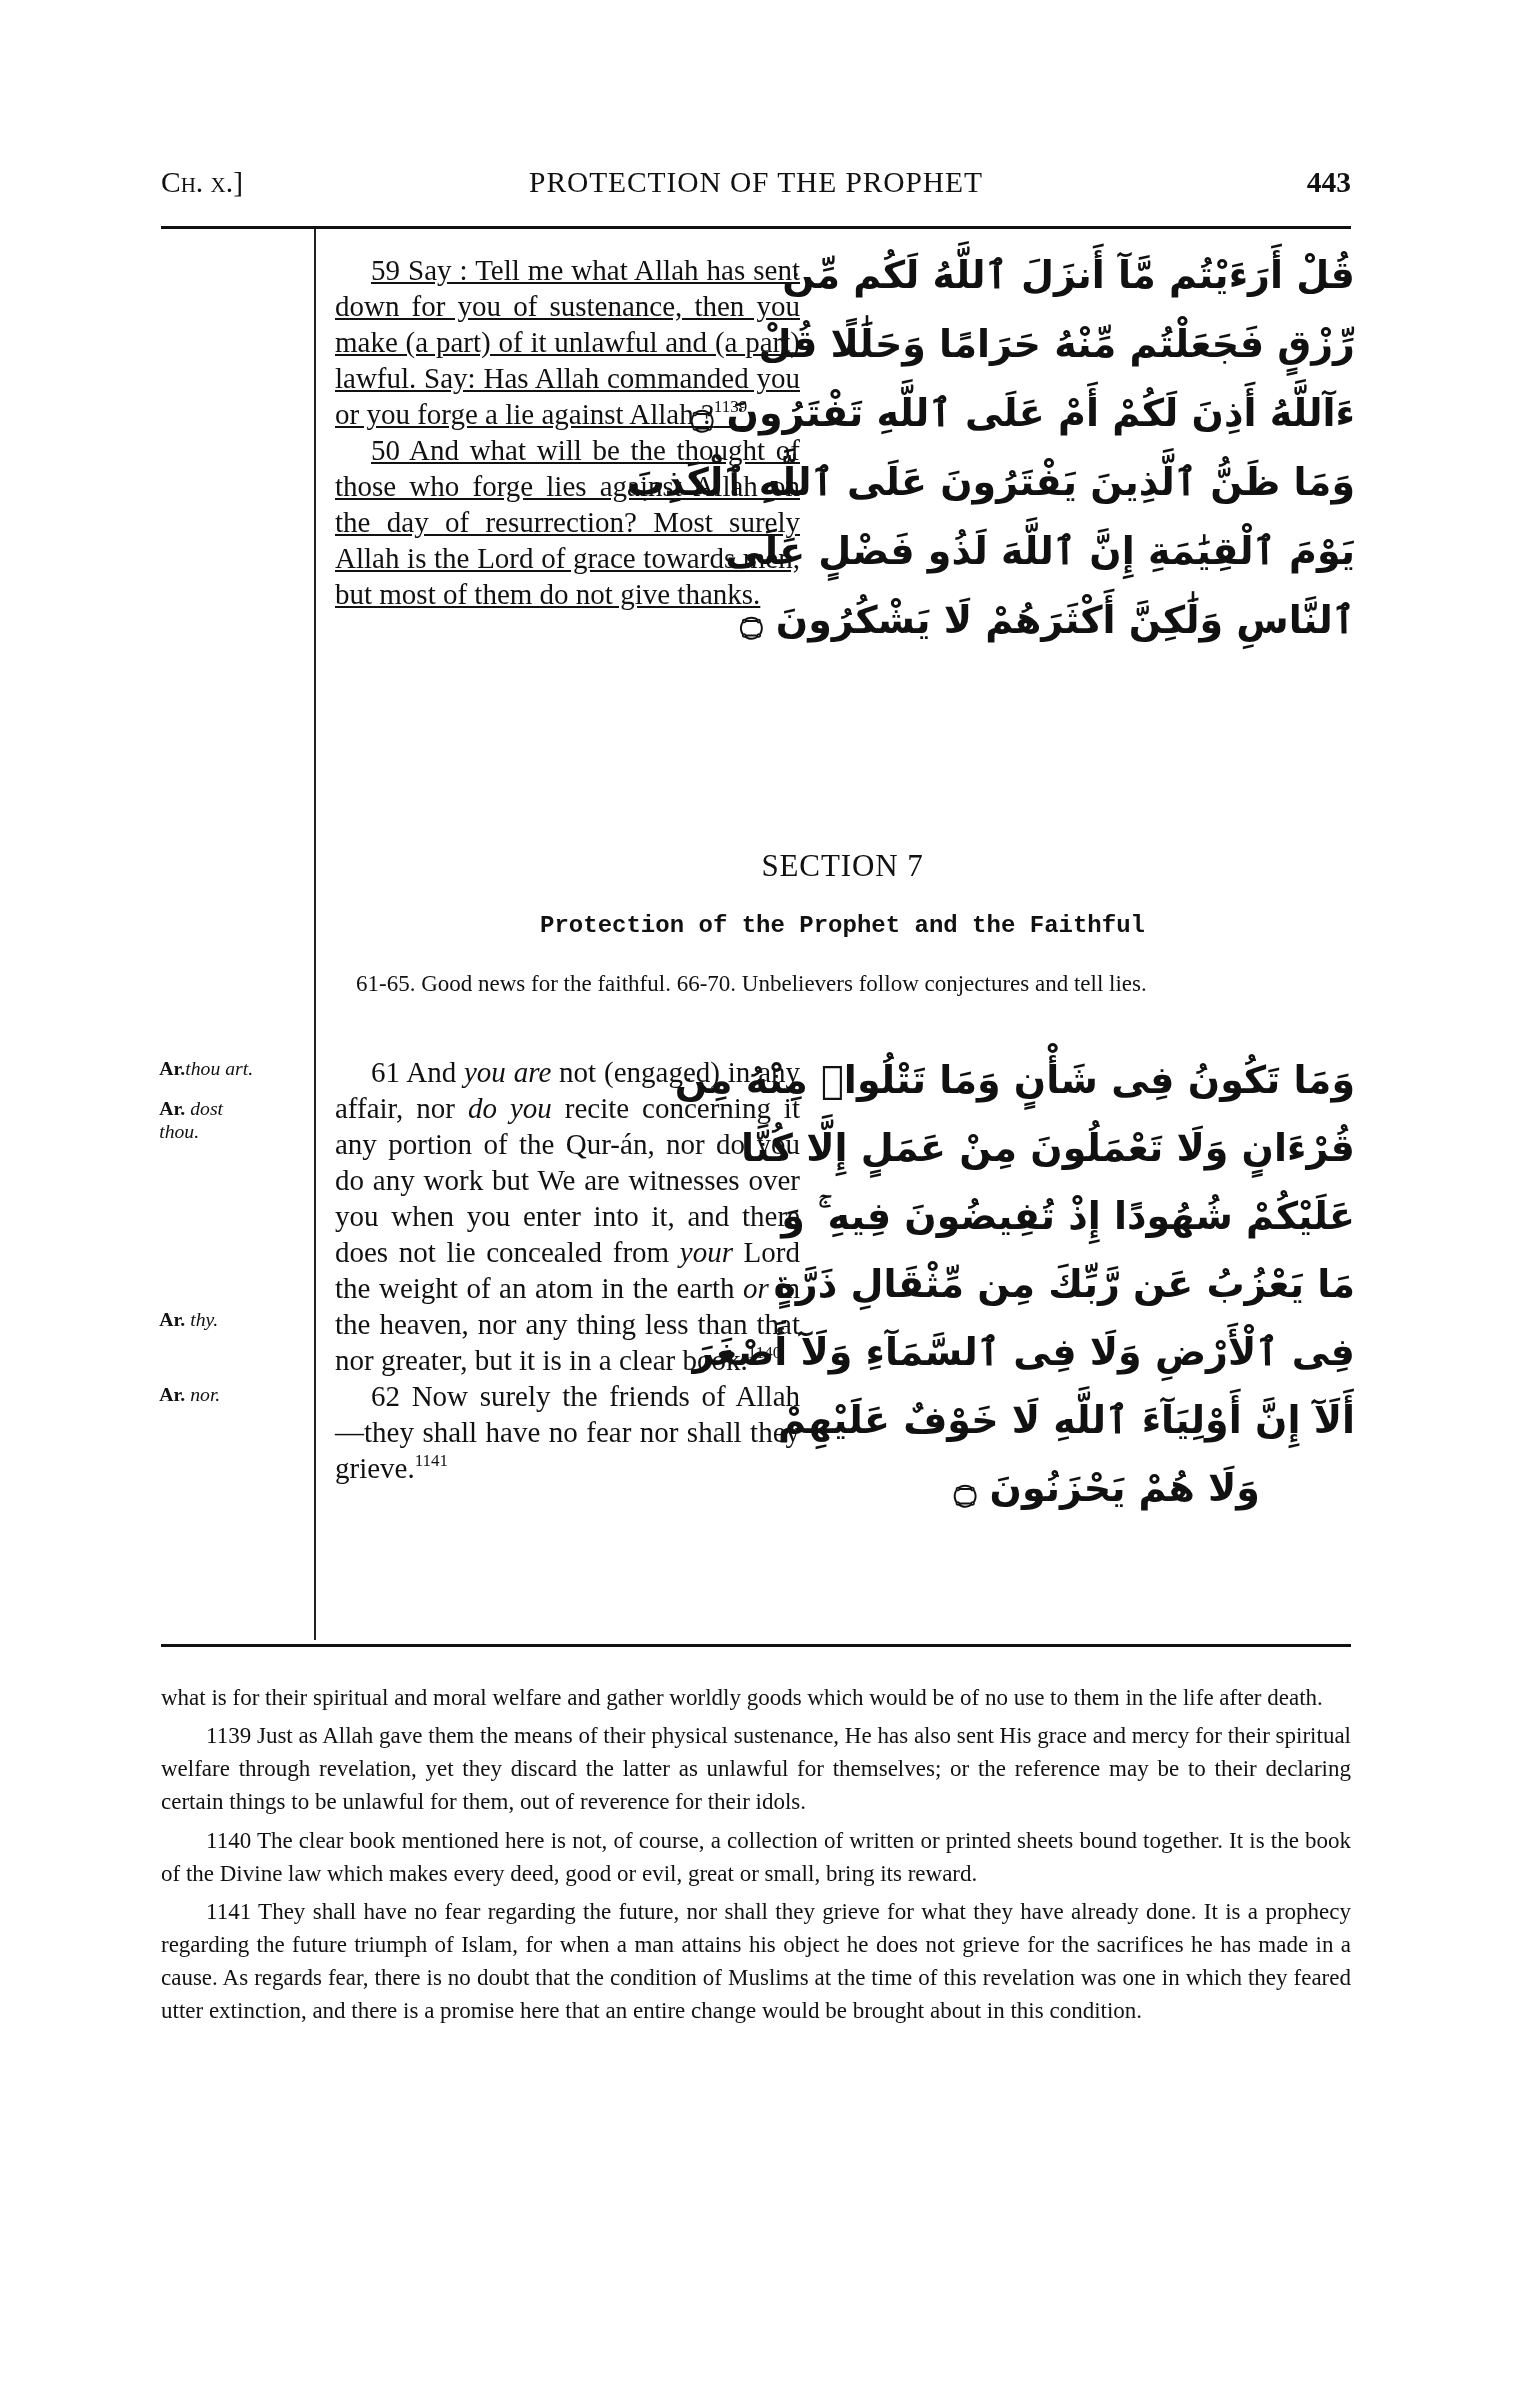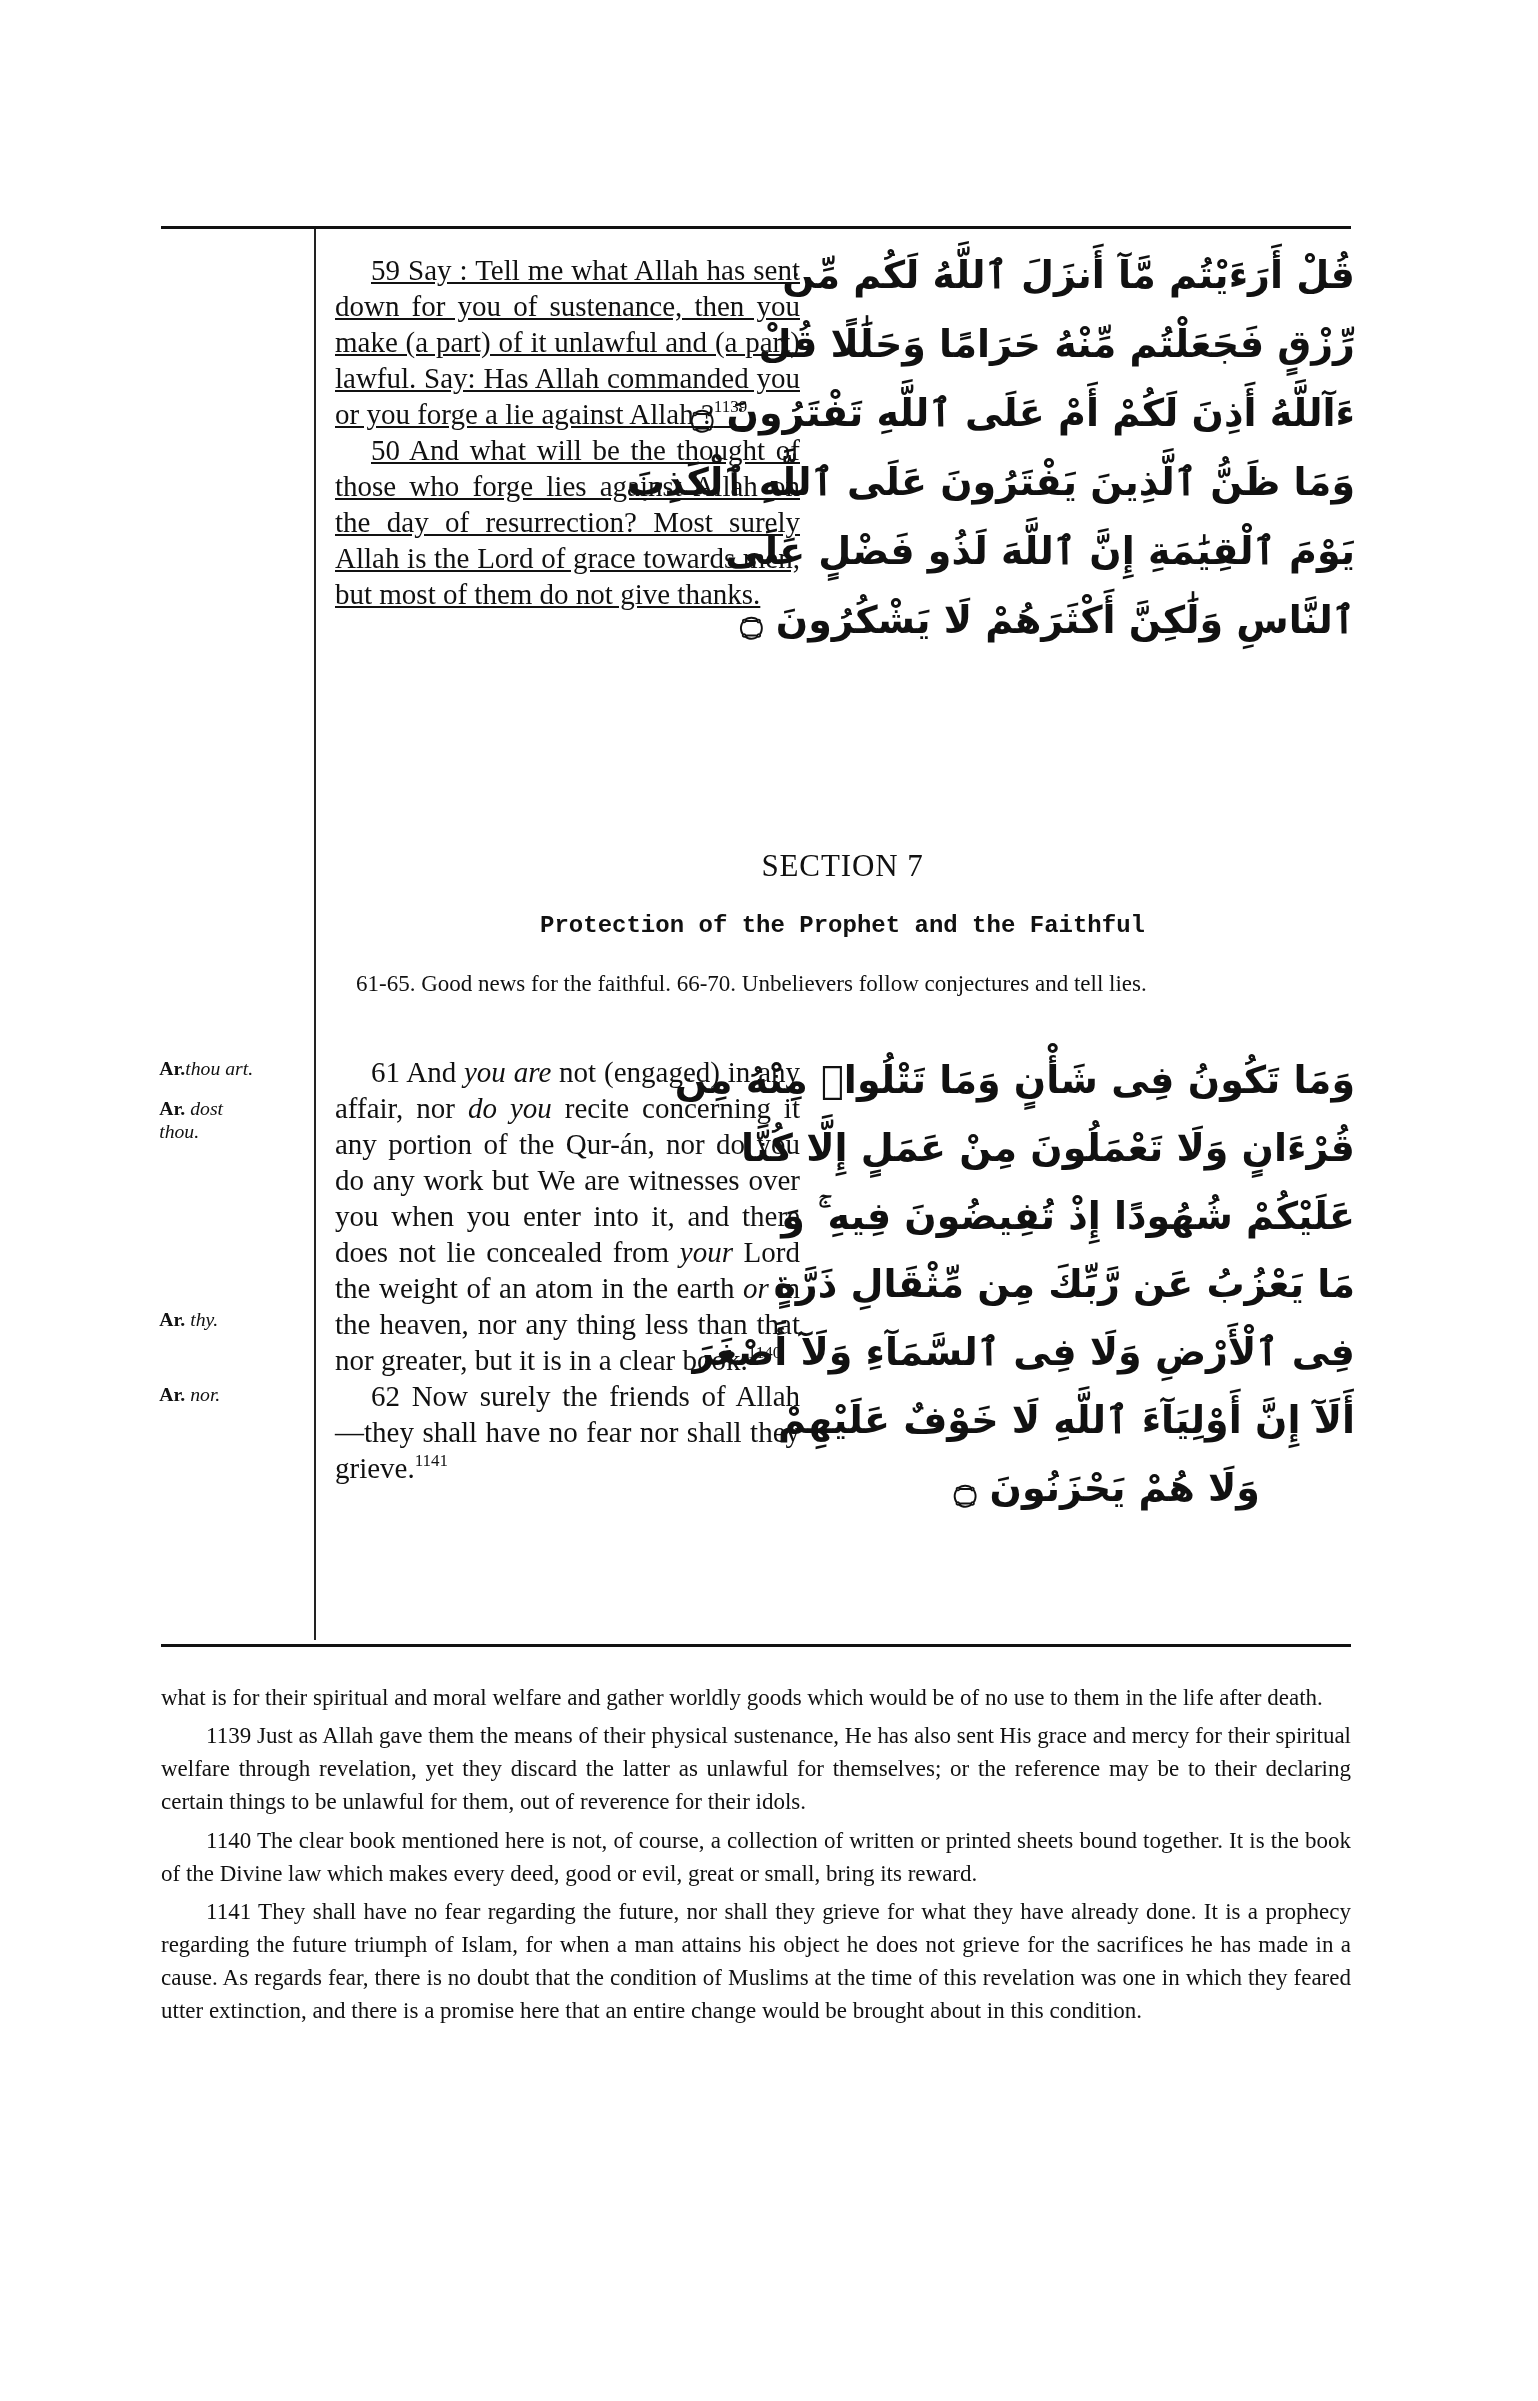--- a/index.html
+++ b/index.html
@@ -35,20 +35,25 @@
 
   .footnotes { position: absolute; top: 1681px; left: 0; width: 1190px; font-size: 23px; line-height: 33px; text-align: justify; }
   .footnotes p { margin: 0 0 5.4px 0; }
   .footnotes .fn { text-indent: 45px; }
 </style>
 </head>
 <body>
 
 <div class="page">
 
+  <div class="running-head">
+    <span class="rh-chapter">Ch. x.]</span>
+    <span class="rh-title">PROTECTION OF THE PROPHET</span>
+    <span class="rh-page">443</span>
+  </div>
 
   <div class="top-rule"></div>
   <div class="margin-rule"></div>
 
   <div class="verse-col" style="top:252px;text-decoration:underline;">
     <p><span>59 Say : Tell me what Allah has sent down for you of sustenance, then you make (a part) of it unlawful and (a part) lawful. Say: Has Allah commanded you or you forge a lie against Allah ?</span><sup>1139</sup></p>
     <p><span>50 And what will be the thought of those who forge lies against Allah on the day of resurrection? Most surely Allah is the Lord of grace towards men, but most of them do not give thanks.</span></p>
   </div>
 
   <div class="arabic-col" style="top:241px;">

